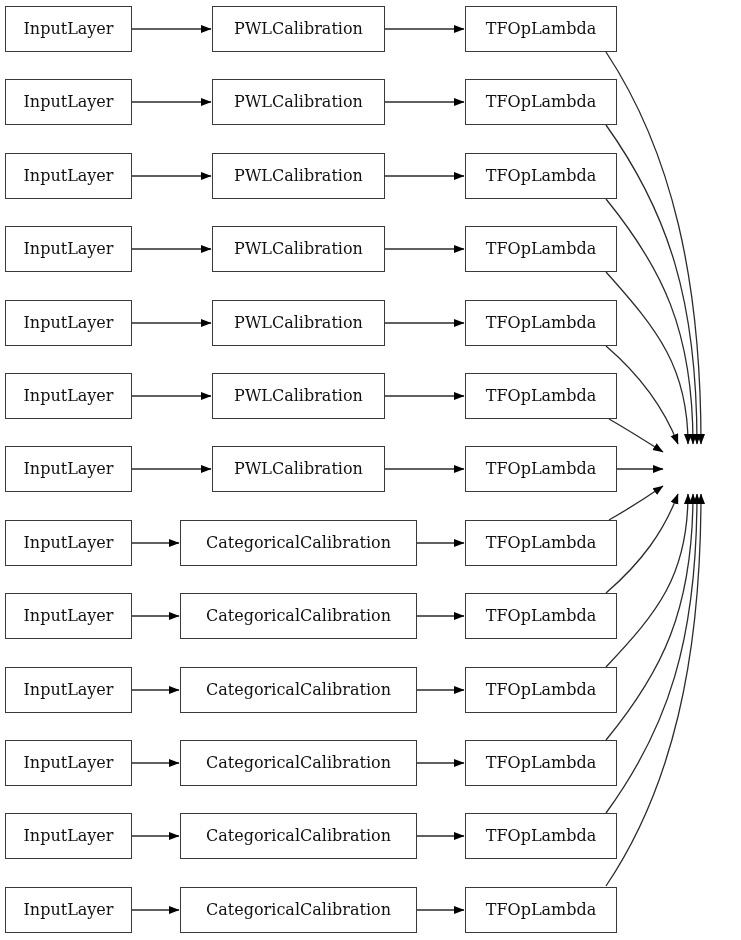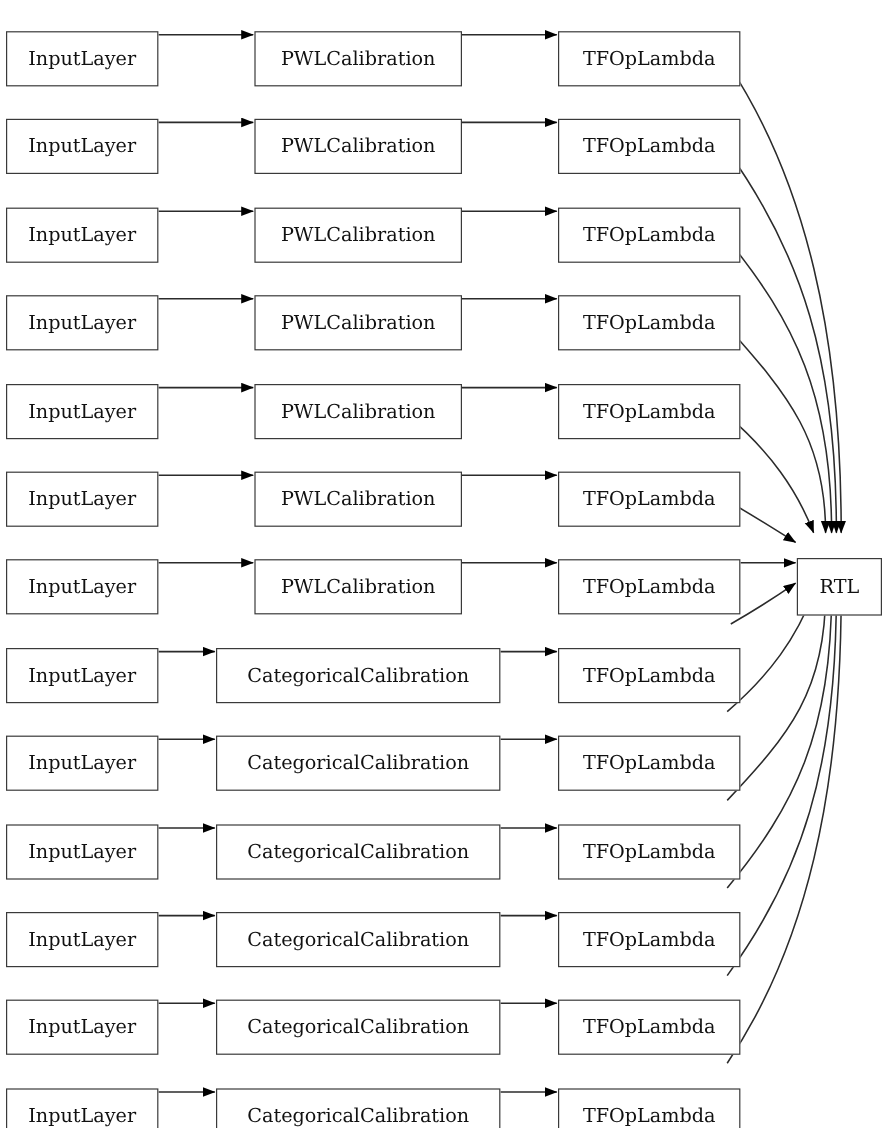--- a/index.html
+++ b/index.html
@@ -27,21 +27,20 @@
     box-sizing: border-box;
     background: #ffffff;
     border: 1.5px solid #3a3a3a;
     display: flex;
     align-items: center;
     justify-content: center;
     font-size: 16px;
     color: #111111;
     white-space: nowrap;
     line-height: 1;
-    margin-top: 20px;
   }
 </style>
 </head>
 <body>
 
 <div class="canvas" style="background: rgb(255, 255, 255);">
   <svg class="edges-layer" id="edges-layer" width="741" height="940" viewBox="0 0 741 940" xmlns="http://www.w3.org/2000/svg">
     <defs>
       <marker id="arrowhead" markerWidth="11" markerHeight="9" refX="10" refY="4" orient="auto" markerUnits="userSpaceOnUse">
         <path d="M0,0 L10.5,4 L0,8 z" fill="#000000"></path>
@@ -123,14 +122,13 @@
       <div class="node" style="left: 5px; top: 740px; width: 127px; height: 46px; background: rgb(255, 255, 255); border-color: rgb(58, 58, 58);">InputLayer</div>
       <div class="node" style="left: 180px; top: 740px; width: 237px; height: 46px; background: rgb(255, 255, 255); border-color: rgb(58, 58, 58);">CategoricalCalibration</div>
       <div class="node" style="left: 465px; top: 740px; width: 152px; height: 46px; background: rgb(255, 255, 255); border-color: rgb(58, 58, 58);">TFOpLambda</div>
       <div class="node" style="left: 5px; top: 813px; width: 127px; height: 46px; background: rgb(255, 255, 255); border-color: rgb(58, 58, 58);">InputLayer</div>
       <div class="node" style="left: 180px; top: 813px; width: 237px; height: 46px; background: rgb(255, 255, 255); border-color: rgb(58, 58, 58);">CategoricalCalibration</div>
       <div class="node" style="left: 465px; top: 813px; width: 152px; height: 46px; background: rgb(255, 255, 255); border-color: rgb(58, 58, 58);">TFOpLambda</div>
       <div class="node" style="left: 5px; top: 887px; width: 127px; height: 46px; background: rgb(255, 255, 255); border-color: rgb(58, 58, 58);">InputLayer</div>
       <div class="node" style="left: 180px; top: 887px; width: 237px; height: 46px; background: rgb(255, 255, 255); border-color: rgb(58, 58, 58);">CategoricalCalibration</div>
       <div class="node" style="left: 465px; top: 887px; width: 152px; height: 46px; background: rgb(255, 255, 255); border-color: rgb(58, 58, 58);">TFOpLambda</div>
     </div>
-  <div class="node" id="rtl-node" style="left: 664px; top: 445px; width: 71px; height: 48px; background: rgb(255, 255, 255); border-color: rgb(58, 58, 58);">RTL</div>
 </div>
 
 </body></html>

